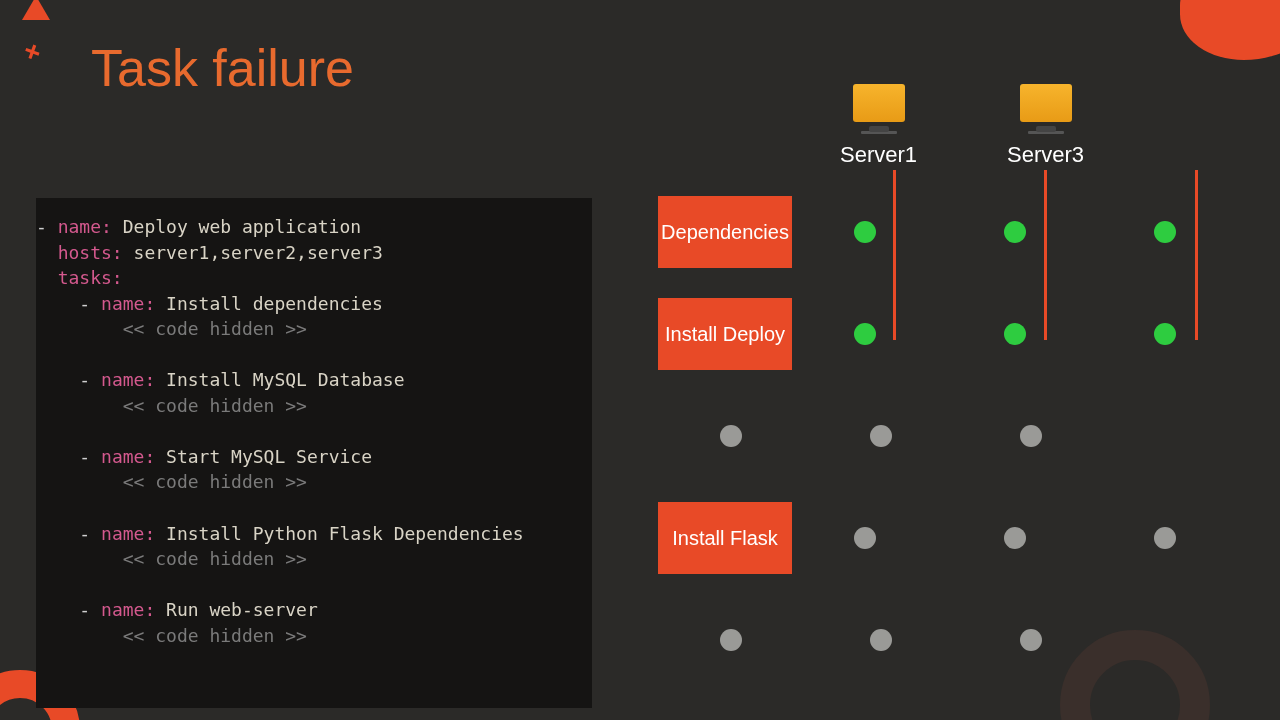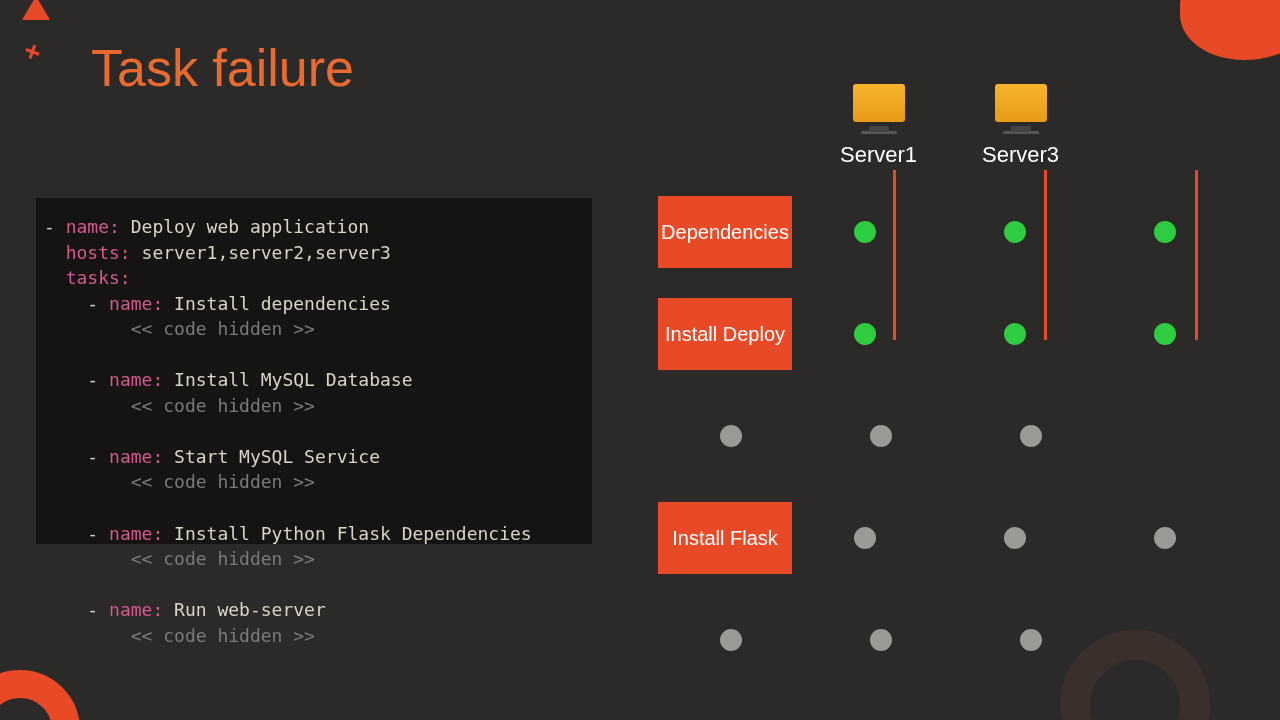--- a/index.html
+++ b/index.html
@@ -57,39 +57,39 @@
     top: 38px; left: 91px;
     font-size: 52px;
     font-weight: 400;
     color: #e86a2e;
   }
 
   .code-block {
     position: absolute;
     top: 198px; left: 36px;
     width: 556px;
-    height: 346px;
+    height: 510px;
     background: #151413;
-    padding: 16px 8px;
+    padding: 16px 0;
     font-family: 'Consolas', 'Monaco', monospace;
     font-size: 18px;
     line-height: 1.42;
     white-space: pre;
     color: #d0d0d0;
   }
   .tok-dash  { color: #d0d0d0; }
   .tok-key   { color: #d4598e; }
   .tok-val   { color: #d9d4c6; }
   .tok-hidden{ color: #7a7a7a; }
 
   .servers {
     position: absolute;
     top: 84px; left: 840px;
     display: flex;
-    gap: 65px;
+    gap: 90px;
   }
   .server { display: flex; flex-direction: column; align-items: center; }
   .monitor {
     width: 52px; height: 38px;
     background: linear-gradient(#f7b42c,#e89b16);
     border-radius: 3px;
     position: relative;
   }
   .monitor::after {
     content:'';

